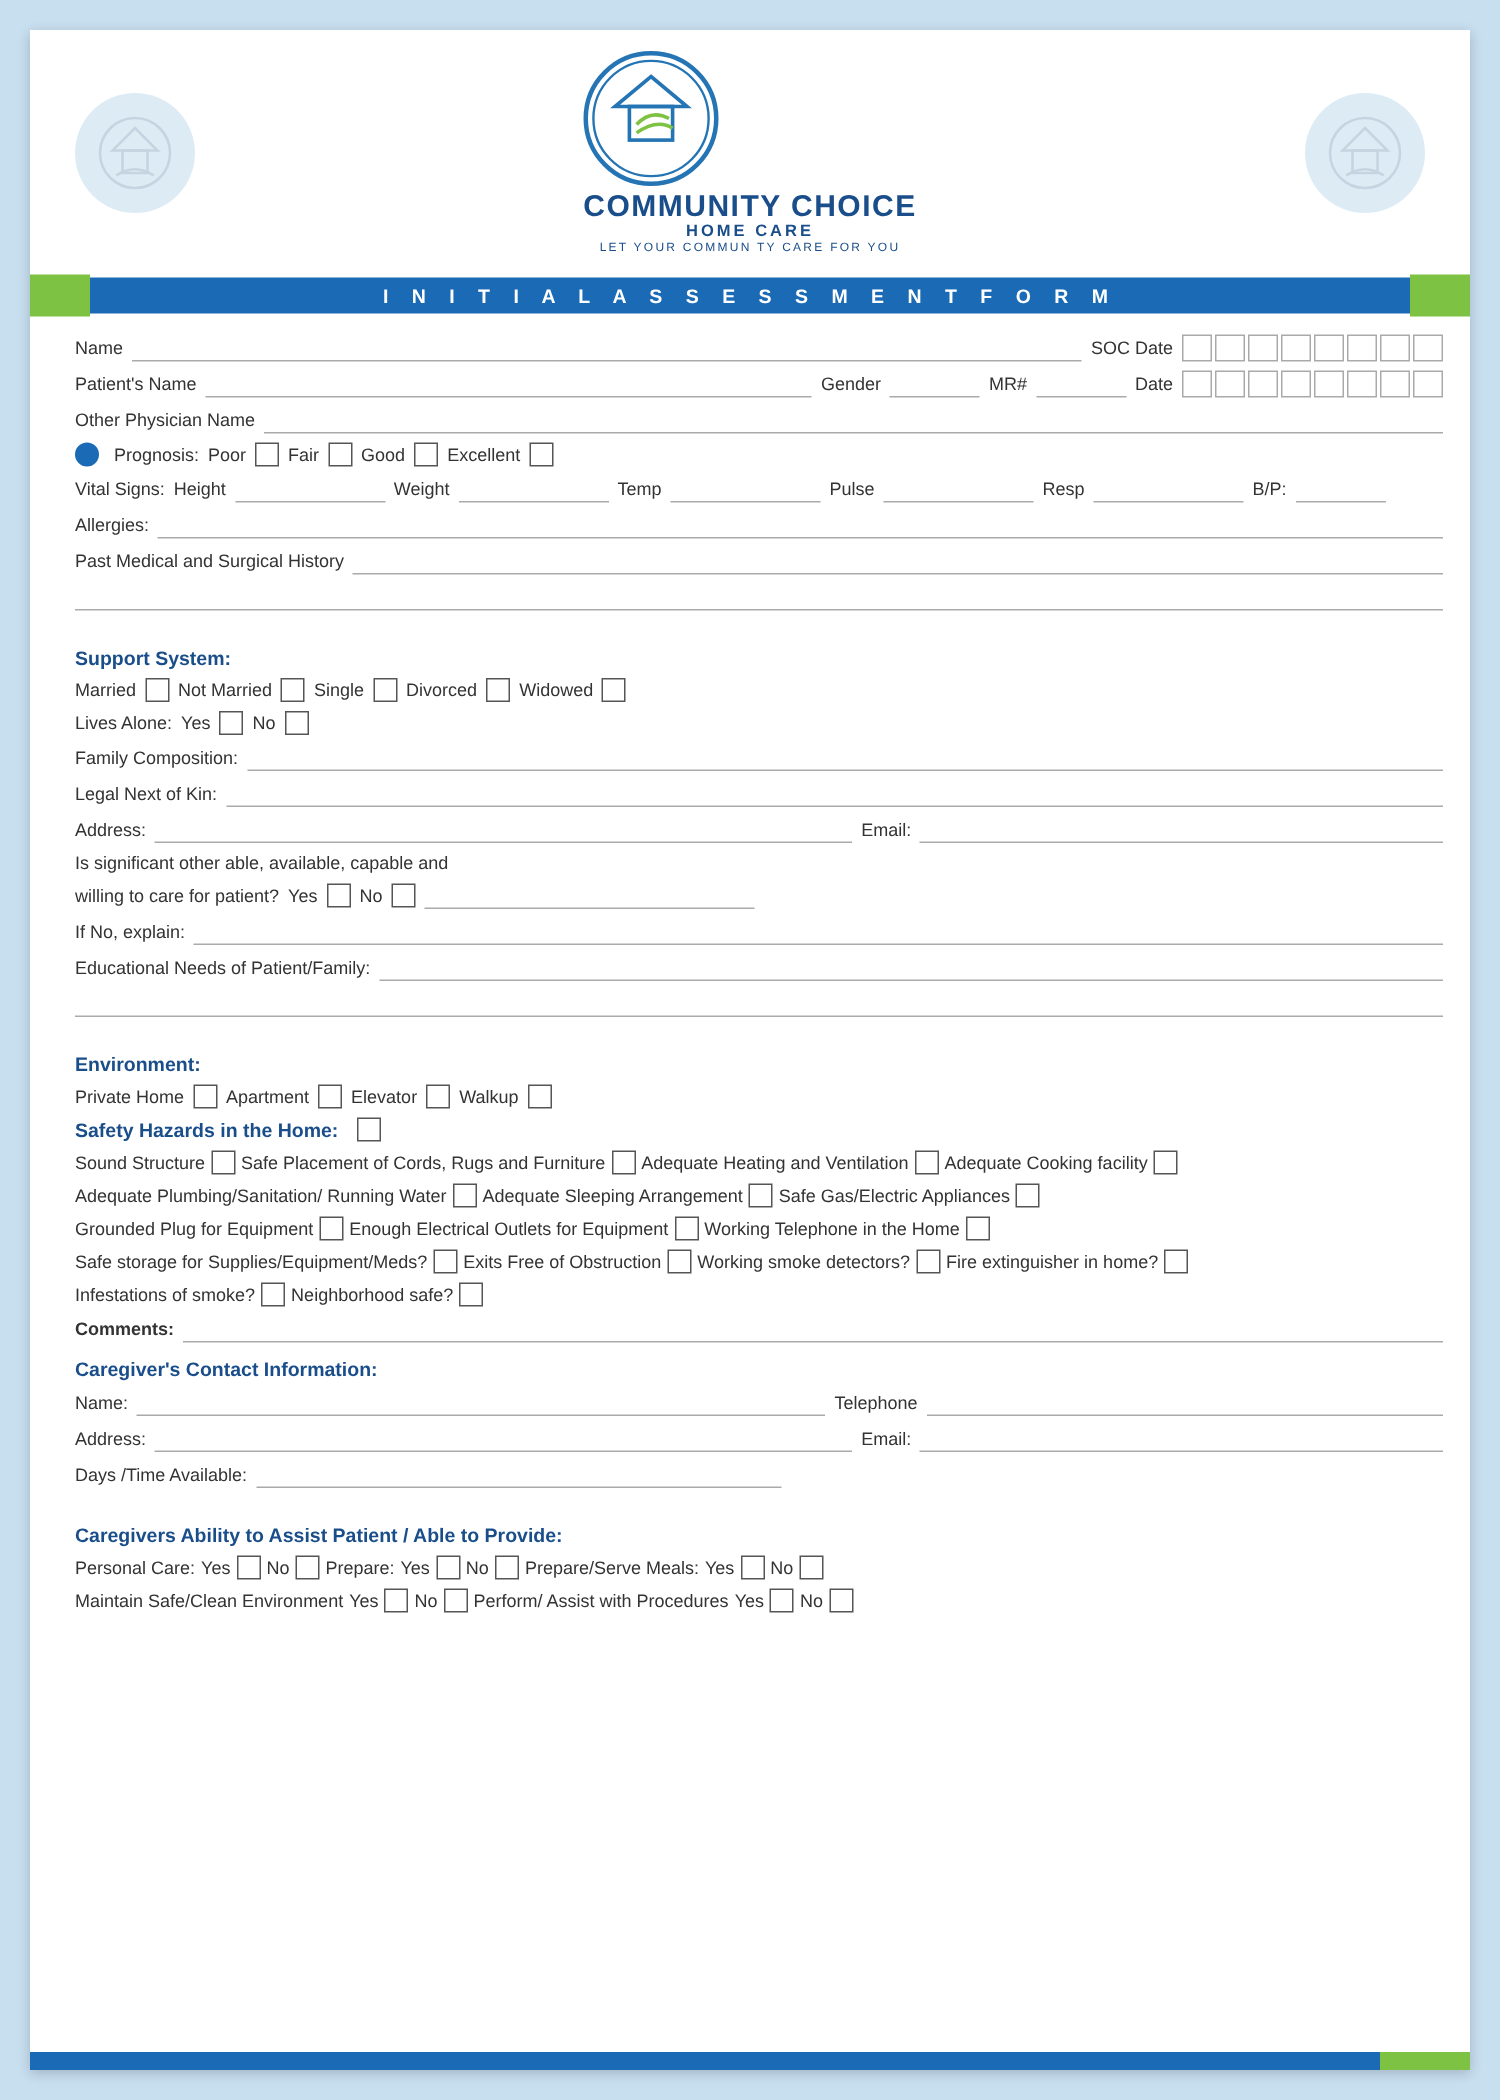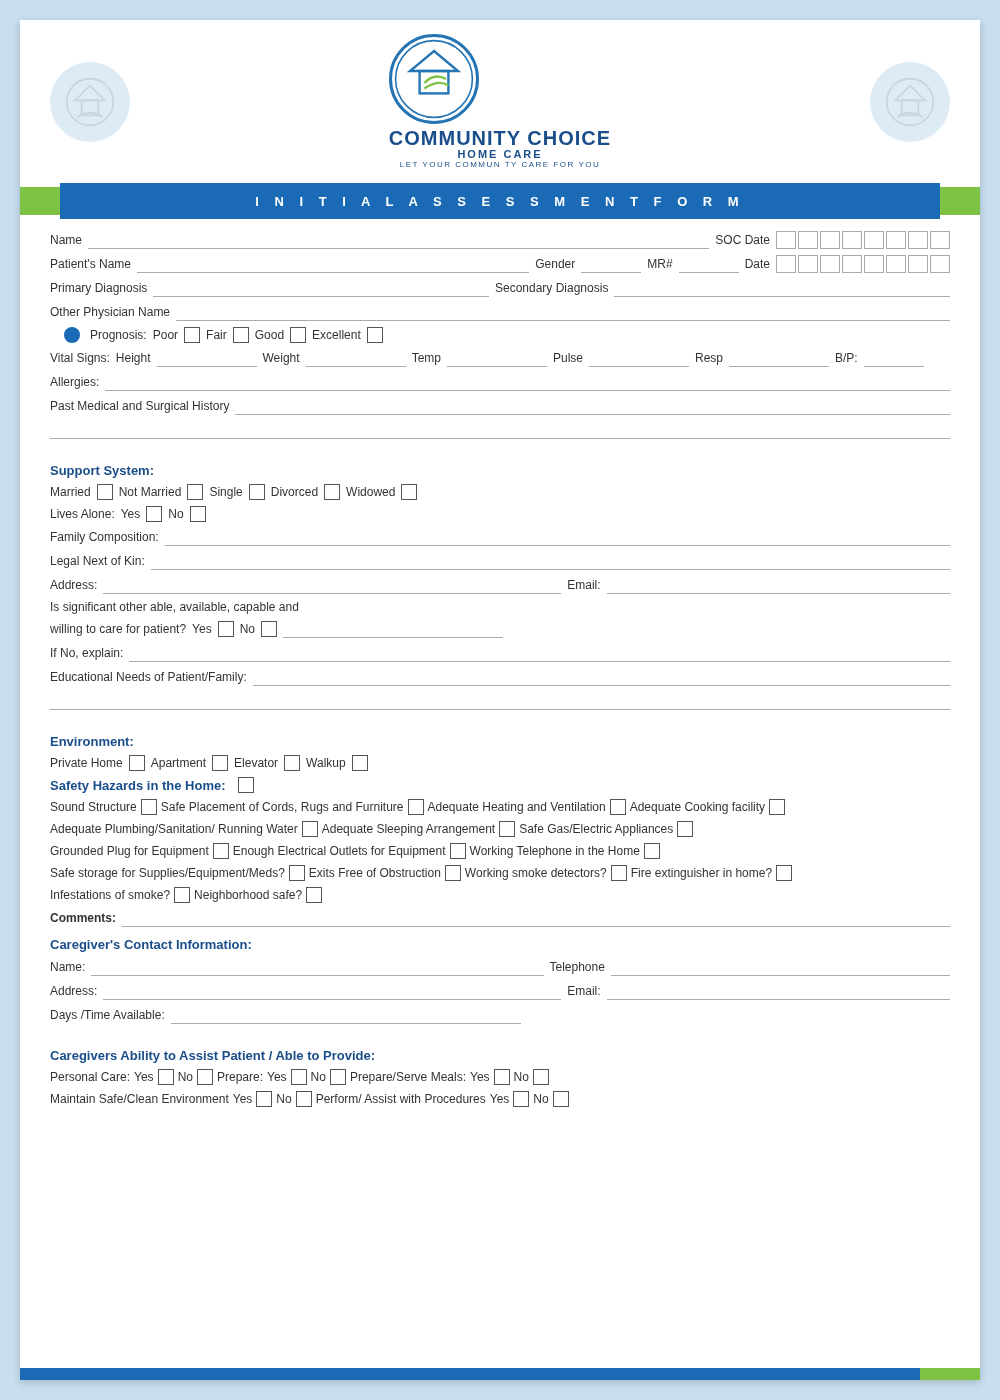--- a/index.html
+++ b/index.html
@@ -76,39 +76,39 @@
       margin: 6px 0 0 0;
     }
     .title-bar-left {
       background: #7dc243;
       height: 28px;
       width: 40px;
     }
     .title-bar-main {
       background: #1a6ab5;
       flex: 1;
-      height: 36px;
+      height: 24px;
       display: flex;
       align-items: center;
       justify-content: center;
     }
     .title-bar-main span {
       color: white;
       font-size: 13px;
       font-weight: 700;
       letter-spacing: 6px;
     }
     .title-bar-right {
       background: #7dc243;
       height: 28px;
       width: 40px;
     }
     
     .form-body {
-      padding: 12px 30px 10px 30px;
+      padding: 12px 18px 10px 30px;
     }
     .form-row {
       display: flex;
       align-items: center;
       margin-bottom: 6px;
       gap: 6px;
     }
     .field-label {
       font-size: 12px;
       color: #333;
@@ -286,34 +286,28 @@
         <div class="date-box"></div>
         <div class="date-box"></div>
         <div class="date-box"></div>
         <div class="date-box"></div>
         <div class="date-box"></div>
         <div class="date-box"></div>
         <div class="date-box"></div>
       </div>
     </div>
 
-    <div class="form-row">
-      <span class="field-label">Primary Diagnosis</span>
-      <input class="field-input" style="flex: 1.5 1 0%;">
-      <span class="field-label">Secondary Diagnosis</span>
-      <input class="field-input" style="flex: 1.5 1 0%;">
-    </div>
 
 
     <div class="form-row">
       <span class="field-label">Other Physician Name</span>
       <input class="field-input" style="">
     </div>
 
-    <div class="form-row" style="margin-top:4px;margin-left:14px;">
+    <div class="form-row" style="margin-top:4px;">
       <span class="prognosis-dot"></span>
       <span class="field-label" style="margin-left:4px;">Prognosis:</span>
       <span class="field-label">Poor</span>
       <span class="checkbox-box"></span>
       <span class="field-label">Fair</span>
       <span class="checkbox-box"></span>
       <span class="field-label">Good</span>
       <span class="checkbox-box"></span>
       <span class="field-label">Excellent</span>
       <span class="checkbox-box"></span>

